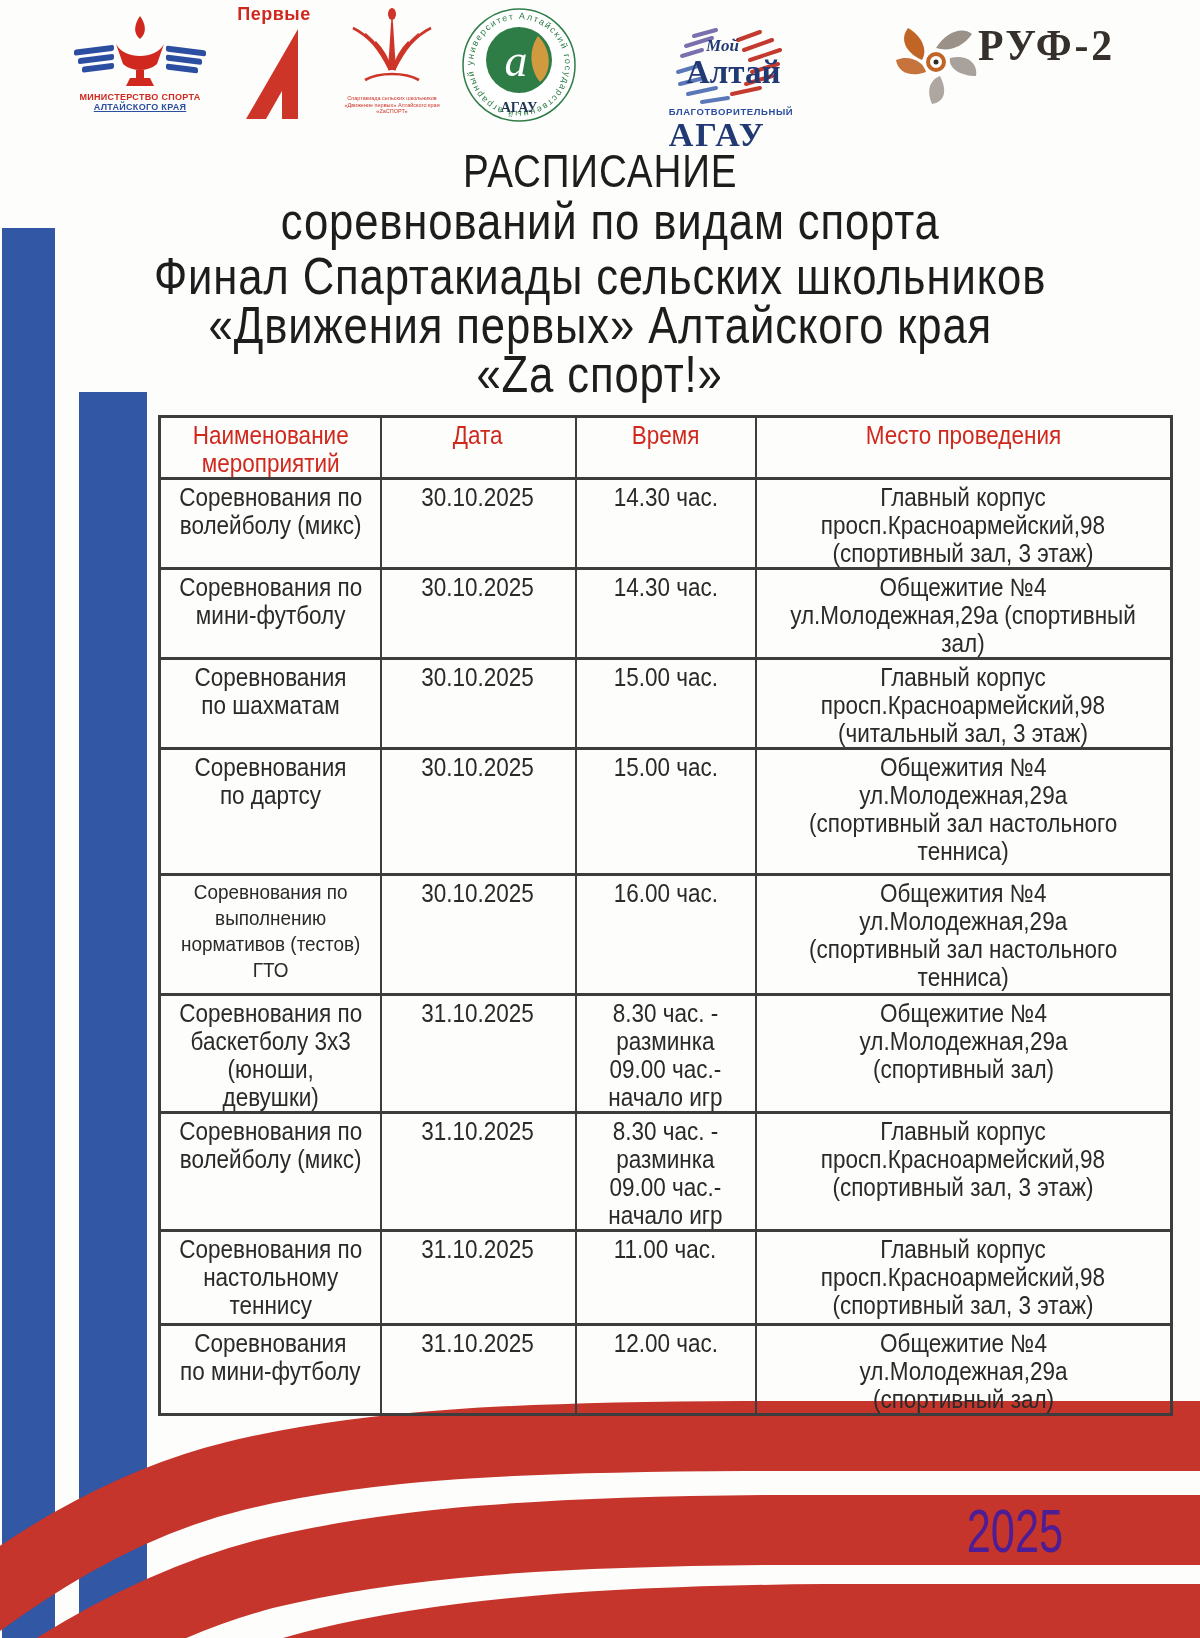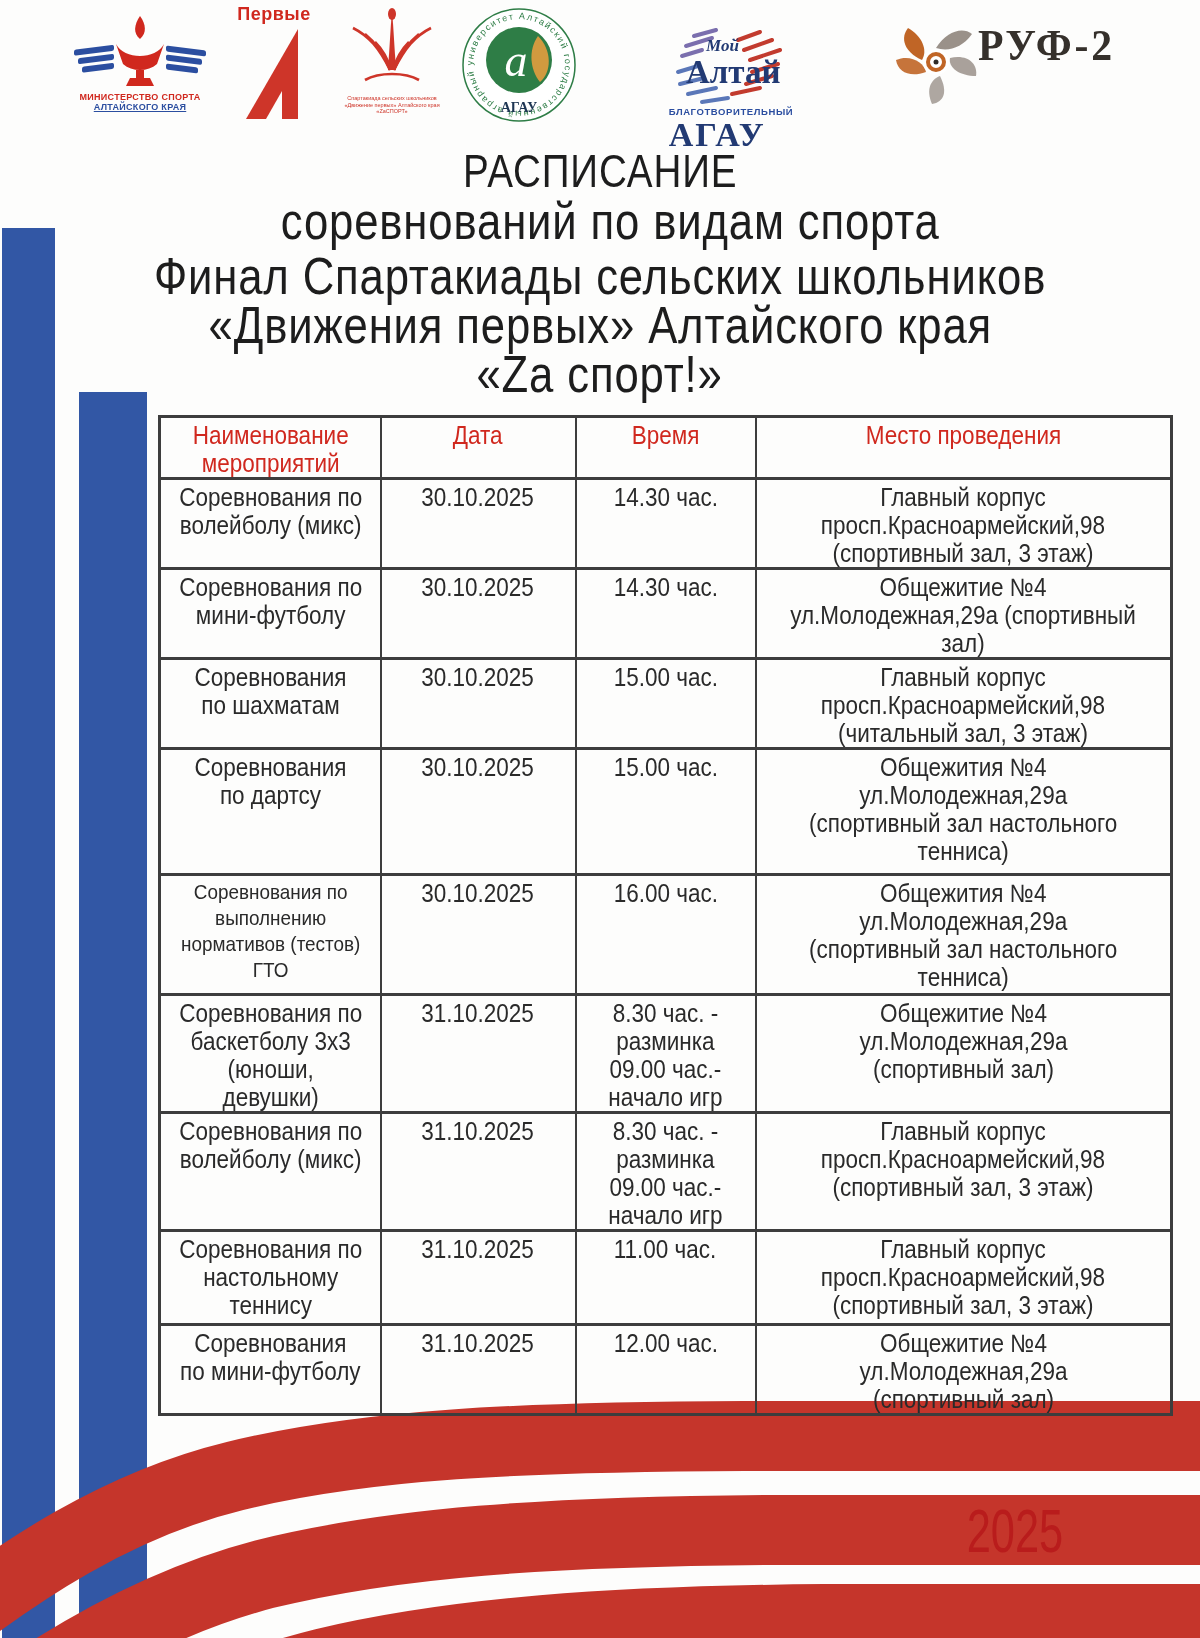--- a/index.html
+++ b/index.html
@@ -54,21 +54,21 @@
                  vertical-align:top;text-align:center;padding:3px 2px 0;}
   table.sched{border:3px solid #3d3d3d;}
   .cellv{display:inline-block;transform:scaleX(0.9);transform-origin:50% 0;white-space:pre-line;
          font-size:25px;line-height:28px;color:#2a2a2a;}
   tr.hdr .cellv{color:#d0281e;}
   td.small .cellv{font-size:21px;line-height:26px;}
 
   
   #swoosh{position:absolute;left:0;top:1318px;z-index:2;}
   #year{position:absolute;left:946px;top:1500px;width:130px;text-align:center;z-index:3;
-        color:#b91c1c;font-size:62px;line-height:62px;}
+        color:#4c1d95;font-size:62px;line-height:62px;}
   #year .cond{transform:scaleX(0.7);}
 </style>
 </head>
 <body>
 
 <div class="page">
 
   <div class="vbar" id="bar-a"></div>
   <div class="vbar" id="bar-b"></div>
 

